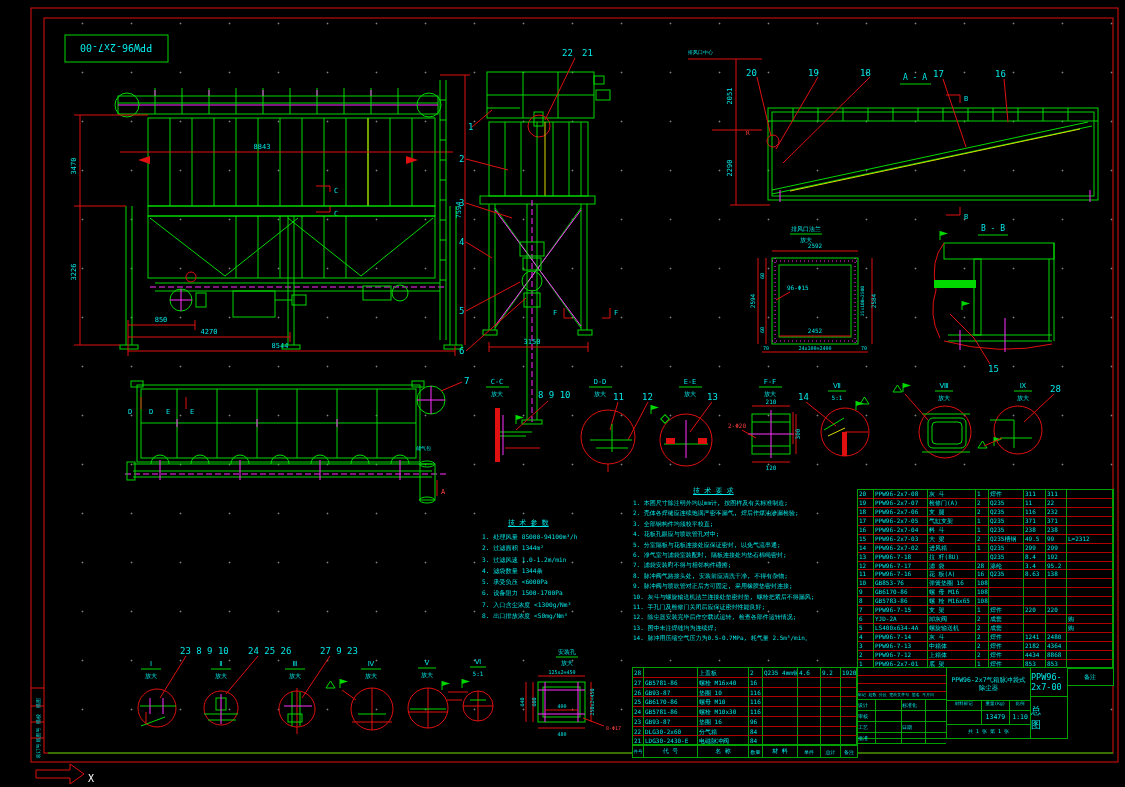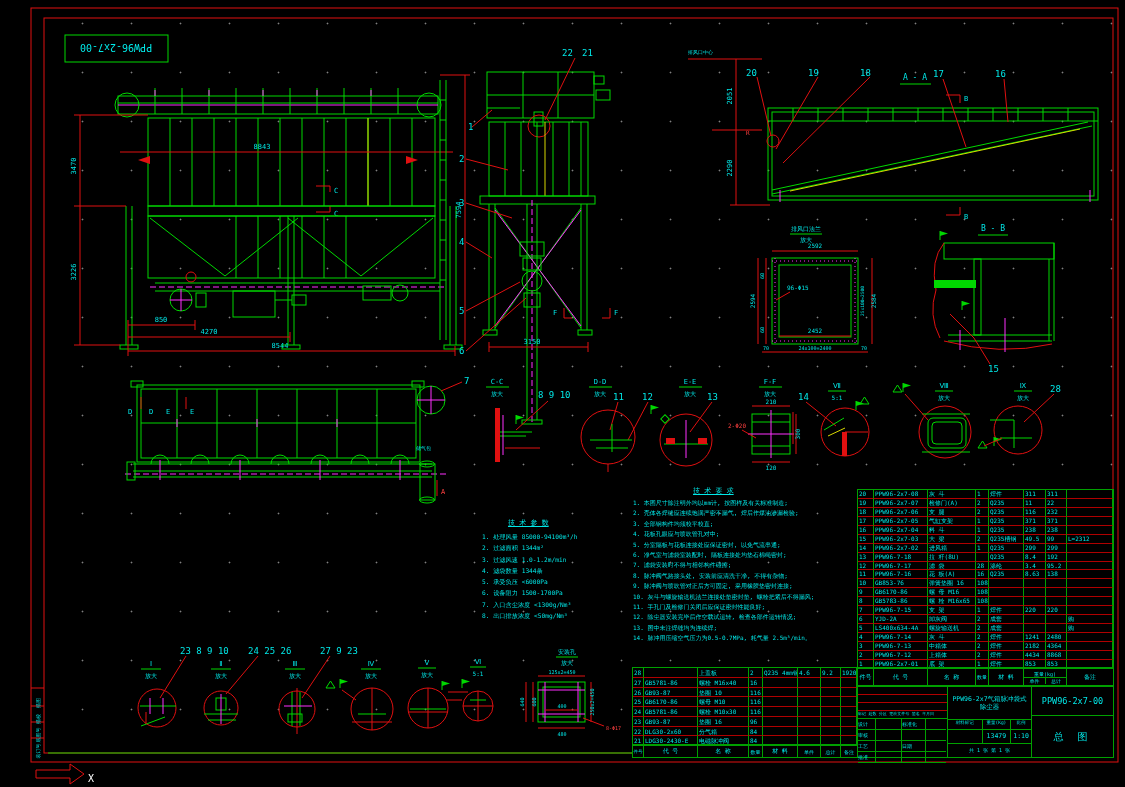--- a/index.html
+++ b/index.html
@@ -988,21 +988,21 @@
   <div class="hc" style="width:11px;font-size:4.5px">件号</div>
   <div class="hc" style="width:54px">代  号</div>
   <div class="hc" style="width:51px">名  称</div>
   <div class="hc" style="width:14px;font-size:5px">数量</div>
   <div class="hc" style="width:35px">材  料</div>
   <div class="hc" style="width:23px;font-size:5px">单件</div>
   <div class="hc" style="width:20px;font-size:5px">总计</div>
   <div class="hc" style="width:16px;font-size:5px;border-right:none">备注</div>
 </div>
 
-<div class="ptable" style="left:857px;top:686px;width:257px;height:72px;display:flex;">
+<div class="ptable" style="left:857px;top:667px;width:211px;height:72px;display:flex;">
 
   <div style="width:90px;border-right:1px solid #00a000;box-sizing:border-box;">
     <div style="height:7px;border-bottom:1px solid #b00000;"></div>
     <div style="height:7px;border-bottom:1px solid #b00000;"></div>
     <div style="height:7px;border-bottom:1px solid #b00000;"></div>
     <div style="height:7px;border-bottom:1px solid #00a000;font-size:4px;color:#00e8e8;white-space:nowrap;overflow:hidden;">标记 处数 分区 更改文件号 签名 年月日</div>
     <div>
       <div style="display:grid;grid-template-columns:18px 26px 24px 20px;height:10.9px;">
         <div class="tb-cell" style="font-size:5px;line-height:10px;">设计</div>
         <div class="tb-cell"></div>

